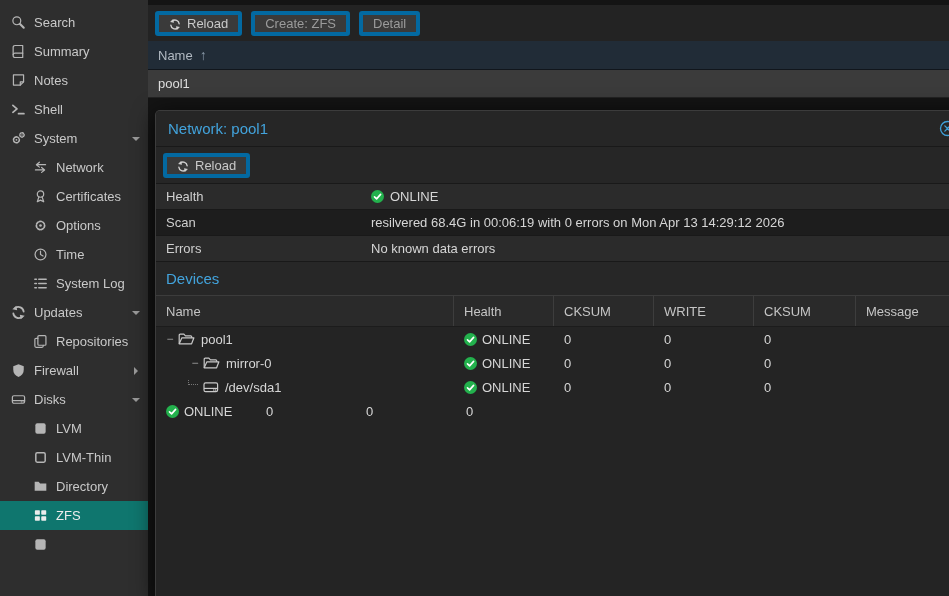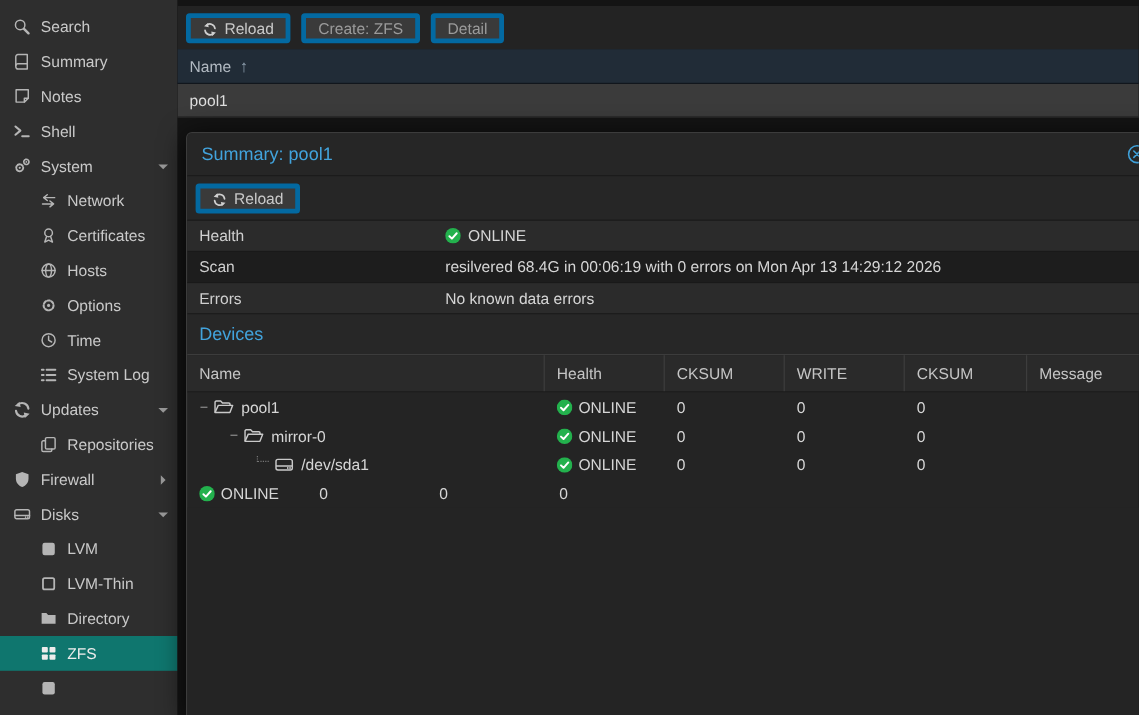--- a/index.html
+++ b/index.html
@@ -121,30 +121,20 @@
           <svg width="15" height="15" viewBox="0 0 16 16" fill="none" stroke="currentColor" stroke-width="1.3" stroke-linecap="round" stroke-linejoin="round">
             <circle cx="8" cy="5.4" r="3.4"></circle>
             <path d="M6.3 8.4L4.6 13.6 8 11.9l3.4 1.7-1.7-5.2"></path>
           </svg>
         </span>
         <span class="slabel">Certificates</span>
       </div>
       <div class="side-item child">
         <span class="sicon">
           <svg width="15" height="15" viewBox="0 0 16 16" fill="none" stroke="currentColor" stroke-width="1.3" stroke-linecap="round" stroke-linejoin="round">
-            <circle cx="8" cy="8" r="5.8"></circle>
-            <ellipse cx="8" cy="8" rx="2.6" ry="5.8"></ellipse>
-            <line x1="2.2" y1="8" x2="13.8" y2="8"></line>
-          </svg>
-        </span>
-        <span class="slabel">Hosts</span>
-      </div>
-      <div class="side-item child">
-        <span class="sicon">
-          <svg width="15" height="15" viewBox="0 0 16 16" fill="none" stroke="currentColor" stroke-width="1.3" stroke-linecap="round" stroke-linejoin="round">
             <circle cx="8" cy="8" r="4.4" stroke-width="1.8" stroke-dasharray="2.3 1.5"></circle>
             <circle cx="8" cy="8" r="1.4" fill="currentColor" stroke="none"></circle>
           </svg>
         </span>
         <span class="slabel">Options</span>
       </div>
       <div class="side-item child">
         <span class="sicon">
           <svg width="15" height="15" viewBox="0 0 16 16" fill="none" stroke="currentColor" stroke-width="1.3" stroke-linecap="round" stroke-linejoin="round">
             <circle cx="8" cy="8" r="5.8"></circle>
@@ -281,21 +271,21 @@
     <div class="grid-header">
       <span>Name</span>
       <span class="sort-arrow">↑</span>
     </div>
     <div class="pool-row">
       <span>pool1</span>
     </div>
 
     <div class="dialog">
       <div class="dlg-header">
-        <span class="dlg-title">Summary: pool1</span>
+        <span class="dlg-title">Network: pool1</span>
         <span class="dlg-close" id="dlgClose">
             <svg width="17" height="17" viewBox="0 0 18 18">
               <circle cx="9" cy="9" r="7.4" fill="none" stroke="#3fa0d8" stroke-width="1.4"></circle>
               <path d="M6.2 6.2l5.6 5.6M11.8 6.2l-5.6 5.6" stroke="#3fa0d8" stroke-width="1.4" stroke-linecap="round"></path>
             </svg>
           </span>
       </div>
       <div class="dlg-toolbar">
         <button class="btn" id="dlgReload">
             <span style="display:flex;width:12px;height:12px;color:#cfcfcf">
@@ -395,21 +385,21 @@
                 </span>
                 <span>ONLINE</span>
               </span>
             </span>
             <span class="dcell" style="width:100px">0</span>
             <span class="dcell" style="width:100px">0</span>
             <span class="dcell" style="width:102px">0</span>
             <span class="dcell" style="flex:1"></span>
           </div>
           <div class="dev-row">
-            <span class="dcell name" style="width:298px;padding-left:58px">
+            <span class="dcell name" style="width:298px;padding-left:32px">
               <span class="elbow"></span>
               <span class="tree-icon">
                 <svg width="16" height="14" viewBox="0 0 16 14" fill="none" stroke="#c9c9c9" stroke-width="1.2">
                   <rect x="1" y="2.8" width="13.6" height="8.8" rx="1.6"></rect>
                   <line x1="1" y1="8.4" x2="14.6" y2="8.4"></line>
                   <circle cx="10.8" cy="10" r=".75" fill="#c9c9c9" stroke="none"></circle>
                   <circle cx="12.7" cy="10" r=".75" fill="#c9c9c9" stroke="none"></circle>
                 </svg>
               </span>
               <span>/dev/sda1</span>

